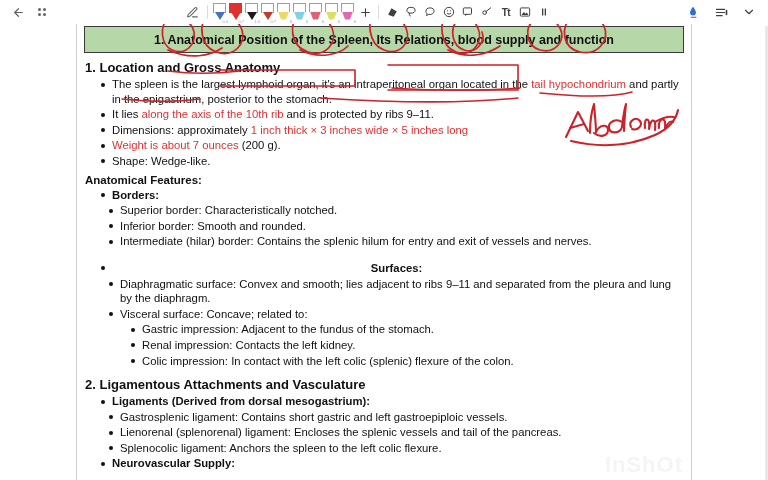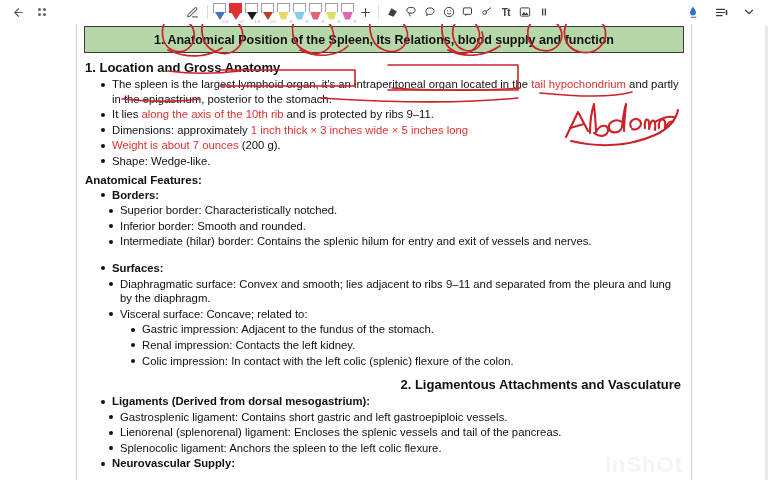--- a/index.html
+++ b/index.html
@@ -312,34 +312,34 @@
       <div class="h3">Anatomical Features:</div>
       <ul class="lvl1">
         <li class="li b">Borders:</li>
       </ul>
       <ul class="lvl2">
         <li class="li">Superior border: Characteristically notched.</li>
         <li class="li">Inferior border: Smooth and rounded.</li>
         <li class="li">Intermediate (hilar) border: Contains the splenic hilum for entry and exit of vessels and nerves.</li>
       </ul>
 
-      <ul class="lvl1" style="margin-top:12px;">
+      <ul class="lvl1" style="margin-top:12px;text-align:center;">
         <li class="li b">Surfaces:</li>
       </ul>
       <ul class="lvl2">
         <li class="li">Diaphragmatic surface: Convex and smooth; lies adjacent to ribs 9–11 and separated from the pleura and lung by the diaphragm.</li>
         <li class="li">Visceral surface: Concave; related to:</li>
       </ul>
       <ul class="lvl3" style="margin-left:44px;">
         <li class="li">Gastric impression: Adjacent to the fundus of the stomach.</li>
         <li class="li">Renal impression: Contacts the left kidney.</li>
         <li class="li">Colic impression: In contact with the left colic (splenic) flexure of the colon.</li>
       </ul>
 
-      <div class="h2" style="margin-top:9px;text-align:right;">2. Ligamentous Attachments and Vasculature</div>
+      <div class="h2" style="margin-top:9px;">2. Ligamentous Attachments and Vasculature</div>
       <ul class="lvl1">
         <li class="li b">Ligaments (Derived from dorsal mesogastrium):</li>
       </ul>
       <ul class="lvl2">
         <li class="li">Gastrosplenic ligament: Contains short gastric and left gastroepiploic vessels.</li>
         <li class="li">Lienorenal (splenorenal) ligament: Encloses the splenic vessels and tail of the pancreas.</li>
         <li class="li">Splenocolic ligament: Anchors the spleen to the left colic flexure.</li>
       </ul>
       <ul class="lvl1">
         <li class="li b">Neurovascular Supply:</li>

